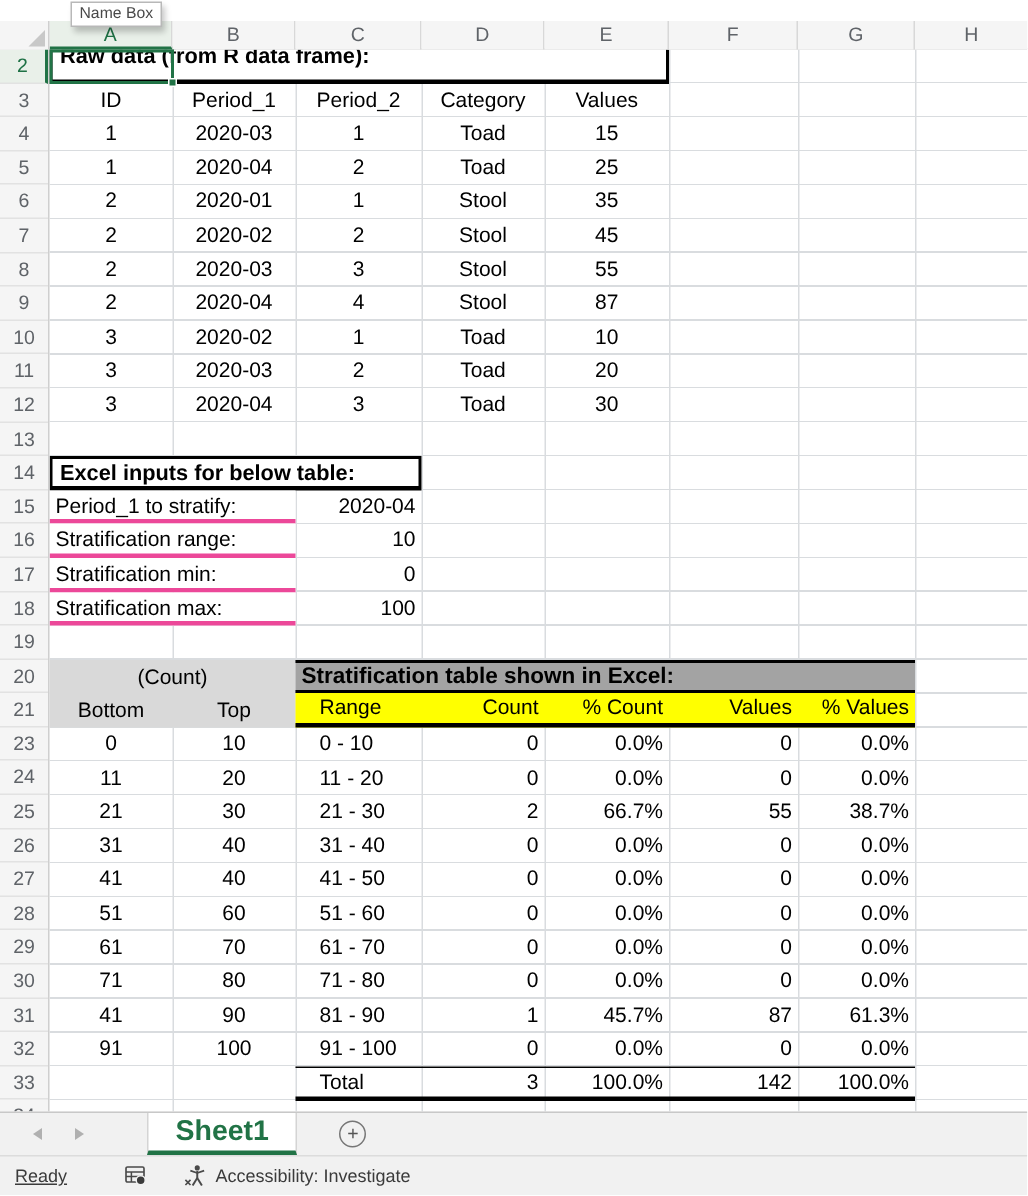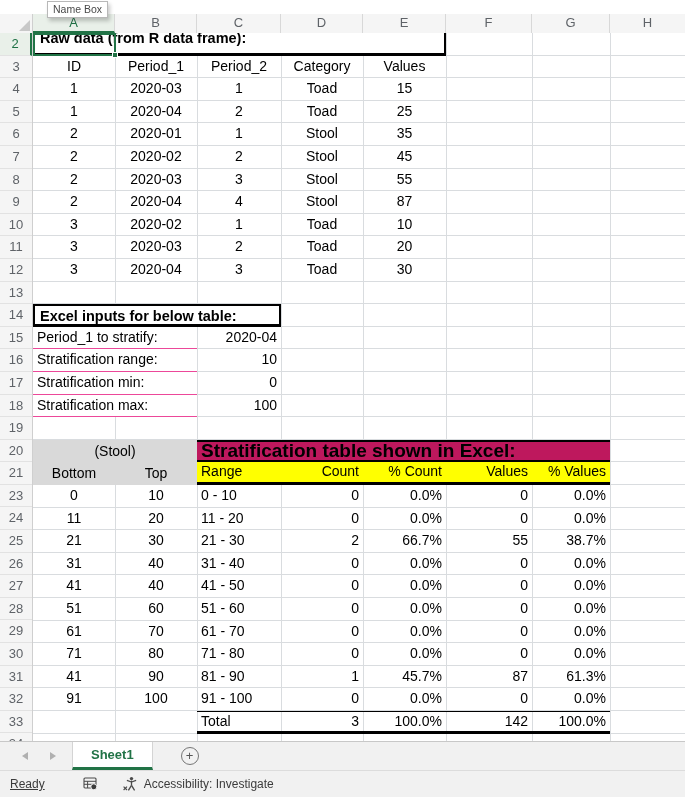--- a/index.html
+++ b/index.html
@@ -38,54 +38,54 @@
   .raw > div:nth-child(5){width:83px}
   .raw > div { text-align:center; }
 
   .title-box { position:absolute; z-index:1; background:#fff; border:2px solid #000; border-bottom-width:3px;
     font-weight:bold; font-size:14.5px; line-height:18px; padding:1px 0 0 5px; white-space:nowrap; overflow:hidden; }
 
   .sel-overlay { position:absolute; left:33px; top:33px; width:83px; height:23px; border:2px solid #217346; z-index:3; }
   .fill-handle { position:absolute; right:-4px; bottom:-4px; width:6px; height:6px; background:#217346; border:1px solid #fff; }
 
   .input-row { display:flex; height:22.6px; }
-  .input-label { width:164px; background:#fff; border-bottom:1px solid #ec4899; padding-left:4px; line-height:21.5px; white-space:nowrap; }
+  .input-label { width:164px; background:#fff; border-bottom:3px solid #ec4899; padding-left:4px; line-height:21.5px; white-space:nowrap; }
   .input-value { width:84px; text-align:right; padding-right:4px; line-height:21.5px; }
 
   .hidden-block { position:absolute; left:33px; top:439.8px; width:164px; height:45.2px; background:#d9d9d9; z-index:1; font-size:14px; }
   .hidden-merged { height:22.6px; text-align:center; line-height:22px; }
   .hid > div { width:82px; text-align:center; line-height:22px; }
 
   .hidrows .cellrow > div { width:82px; text-align:center; }
 
   
-  .strat > div:nth-child(1){width:84px; text-align:left; padding-left:4px;}
+  .strat > div:nth-child(1){width:84px; text-align:left; padding-left:16px;}
   .strat > div:nth-child(2){width:82px; text-align:right; padding-right:4px;}
   .strat > div:nth-child(3){width:83px; text-align:right; padding-right:4px;}
   .strat > div:nth-child(4){width:86px; text-align:right; padding-right:4px;}
   .strat > div:nth-child(5){width:78px; text-align:right; padding-right:4px;}
-  .strat-title { height:22.6px; background:#be185d; border-top:2px solid #000; border-bottom:2px solid #000;
-    font-weight:bold; font-size:19px; line-height:18px; padding-left:4px; }
+  .strat-title { height:22.6px; background:#a3a3a3; border-top:2px solid #000; border-bottom:2px solid #000;
+    font-weight:bold; font-size:15px; line-height:18px; padding-left:4px; }
   .strat-headrow { background:#ffff00; border-bottom:3px solid #000; }
   .strat-headrow > div { line-height:19px; }
   .strat-total { border-top:1px solid #000; border-bottom:3px solid #000; }
   .strat-total > div { line-height:18px; }
 
   
   .tooltip { position:absolute; left:47px; top:1px; z-index:10; background:#fff; border:1px solid #b8b8b8;
     box-shadow:2px 3px 4px rgba(0,0,0,.22); font-size:10.5px; color:#494949; padding:1px 5px 2px 5px; }
 
   
   .sheet-bar { position:absolute; left:0; top:741px; width:685px; height:29px; background:#f1f1f1;
     border-top:1px solid #c8c8c8; display:flex; align-items:center; z-index:4; }
   .nav-arrow { width:0; height:0; margin-left:22px; }
   .nav-left { border-top:4.5px solid transparent; border-bottom:4.5px solid transparent; border-right:6px solid #b0b0b0; }
   .nav-right { border-top:4.5px solid transparent; border-bottom:4.5px solid transparent; border-left:6px solid #b0b0b0; }
-  .sheet-tab { margin-left:16px; height:28px; padding:0 18px; background:#fff; border-left:1px solid #d4d4d4; border-right:1px solid #d4d4d4;
-    border-bottom:3px solid #217346; display:flex; align-items:center; font-weight:bold; font-size:13px; color:#217346; }
+  .sheet-tab { margin-left:42px; height:28px; padding:0 18px; background:#fff; border-left:1px solid #d4d4d4; border-right:1px solid #d4d4d4;
+    border-bottom:3px solid #217346; display:flex; align-items:center; font-weight:bold; font-size:19px; color:#217346; }
   .add-sheet { margin-left:28px; width:18px; height:18px; border:1px solid #767676; border-radius:50%;
     font-size:13px; line-height:16px; text-align:center; color:#555; }
   .status-bar { position:absolute; left:0; top:770px; width:685px; height:27px; background:#f1f1f1;
     border-top:1px solid #dcdcdc; display:flex; align-items:center; font-size:12px; color:#3b3b3b; z-index:4; }
   .status-ready { margin-left:10px;text-decoration:underline; }
   .macro-icon { margin-left:38px; display:flex; }
   .access-group { margin-left:24px; display:flex; align-items:center; gap:5px; }
 </style>
 </head>
 <body>
@@ -246,21 +246,21 @@
       <div class="input-label">Stratification min:</div>
       <div class="input-value">0</div>
     </div>
       <div class="input-row">
       <div class="input-label">Stratification max:</div>
       <div class="input-value">100</div>
     </div>
     </div>
 
   <div class="hidden-block">
-    <div class="hidden-merged">(Stool)</div>
+    <div class="hidden-merged">(Count)</div>
     <div class="cellrow hid">
       <div>Bottom</div>
       <div>Top</div>
     </div>
   </div>
 
   <div class="sec hidrows" style="left:33px; top:485px;">
       <div class="cellrow">
       <div>0</div>
       <div>10</div>

